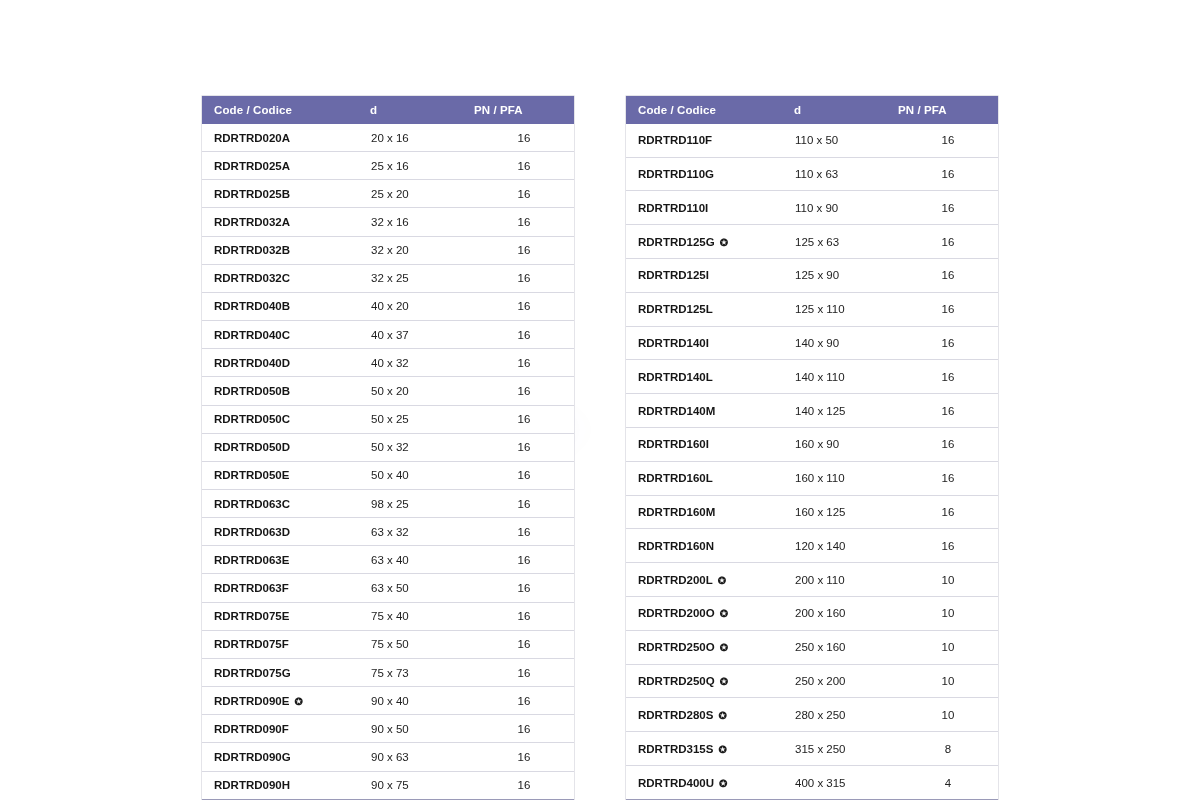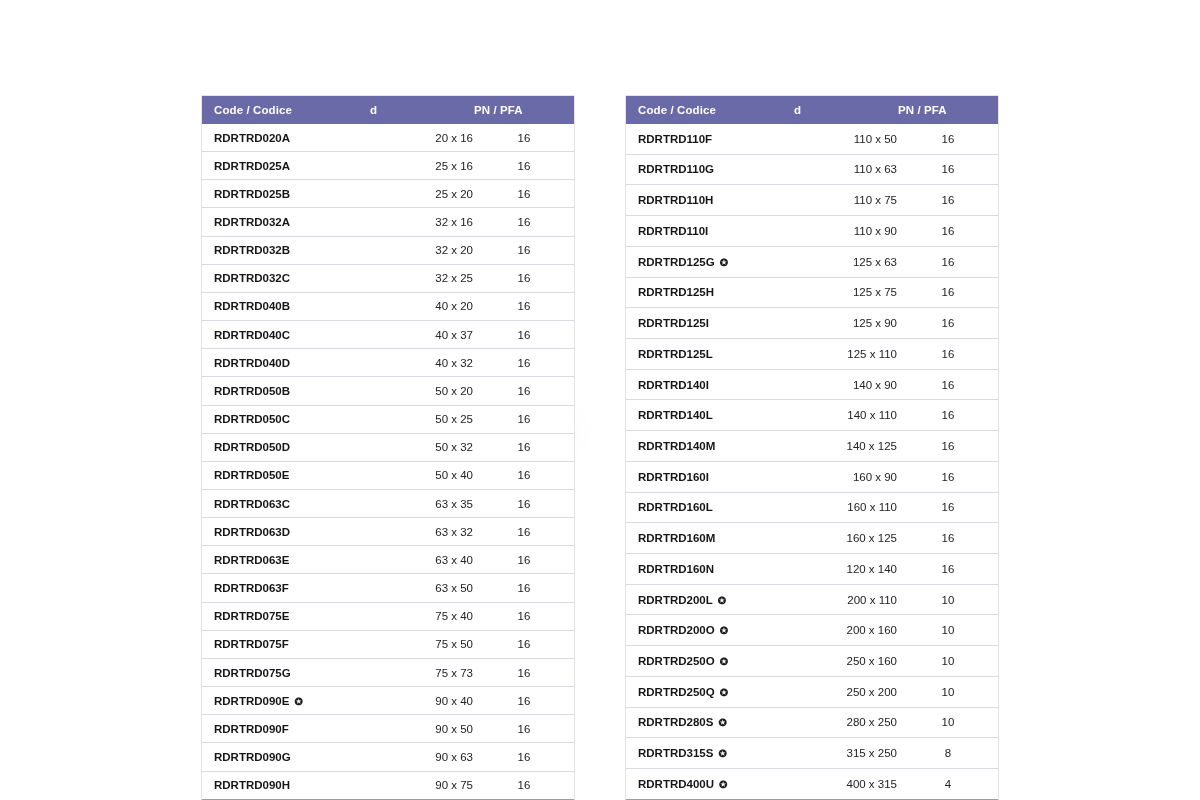--- a/index.html
+++ b/index.html
@@ -72,21 +72,21 @@
     border-bottom: 1px solid #9a9ab8;
   }
   td.code {
     font-weight: bold;
     padding-left: 12px;
     color: #161616;
     white-space: nowrap;
     font-size: 11.5px;
   }
   td.dim {
-    text-align: right;
+    text-align: left;
     color: #222;
     font-size: 11px;
   }
   td.pn {
     text-align: center;
     color: #222;
     font-size: 11px;
   }
   .col-code { width: 168px; }
   .col-dim  { width: 104px; }
@@ -195,21 +195,21 @@
             <td class="dim">50 x 32</td>
             <td class="pn">16</td>
           </tr>
           <tr>
             <td class="code">RDRTRD050E</td>
             <td class="dim">50 x 40</td>
             <td class="pn">16</td>
           </tr>
           <tr>
             <td class="code">RDRTRD063C</td>
-            <td class="dim">63 x 35</td>
+            <td class="dim">98 x 25</td>
             <td class="pn">16</td>
           </tr>
           <tr>
             <td class="code">RDRTRD063D</td>
             <td class="dim">63 x 32</td>
             <td class="pn">16</td>
           </tr>
           <tr>
             <td class="code">RDRTRD063E</td>
             <td class="dim">63 x 40</td>
@@ -276,37 +276,27 @@
             <td class="code">RDRTRD110F</td>
             <td class="dim">110 x 50</td>
             <td class="pn">16</td>
           </tr>
           <tr>
             <td class="code">RDRTRD110G</td>
             <td class="dim">110 x 63</td>
             <td class="pn">16</td>
           </tr>
           <tr>
-            <td class="code">RDRTRD110H</td>
-            <td class="dim">110 x 75</td>
-            <td class="pn">16</td>
-          </tr>
-          <tr>
             <td class="code">RDRTRD110I</td>
             <td class="dim">110 x 90</td>
             <td class="pn">16</td>
           </tr>
           <tr>
             <td class="code">RDRTRD125G<span class="mark">✪</span></td>
             <td class="dim">125 x 63</td>
-            <td class="pn">16</td>
-          </tr>
-          <tr>
-            <td class="code">RDRTRD125H</td>
-            <td class="dim">125 x 75</td>
             <td class="pn">16</td>
           </tr>
           <tr>
             <td class="code">RDRTRD125I</td>
             <td class="dim">125 x 90</td>
             <td class="pn">16</td>
           </tr>
           <tr>
             <td class="code">RDRTRD125L</td>
             <td class="dim">125 x 110</td>

